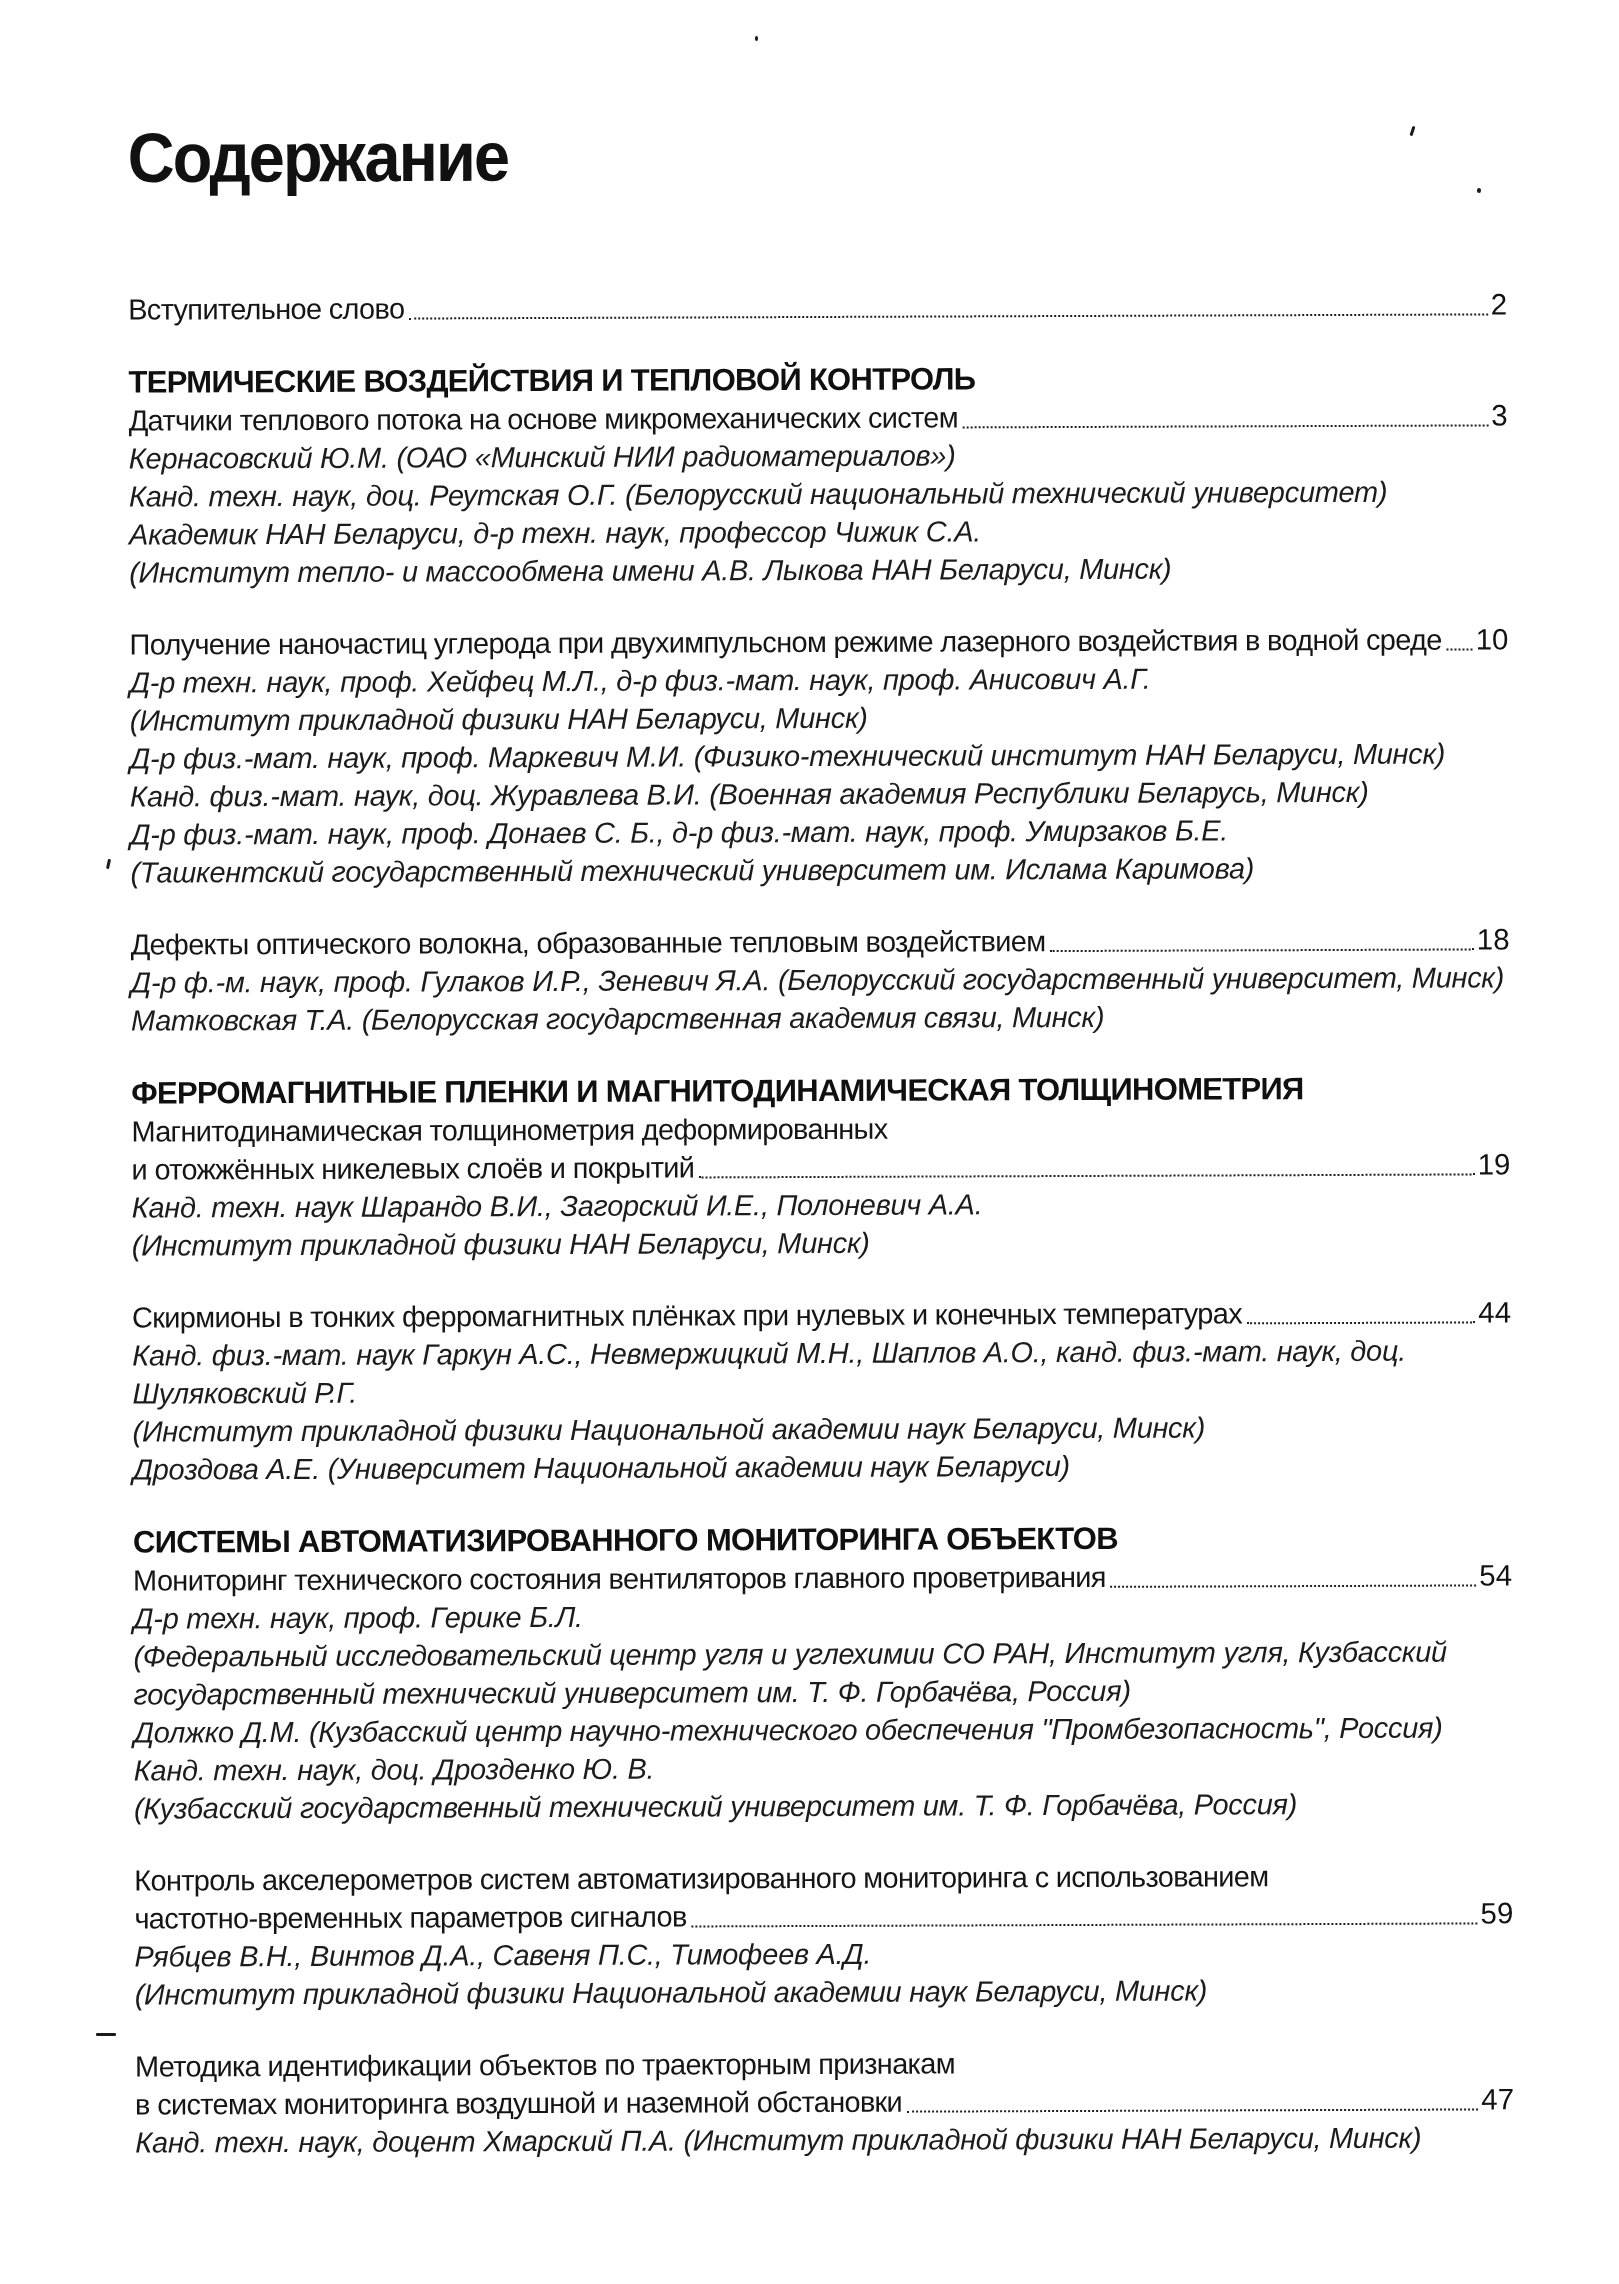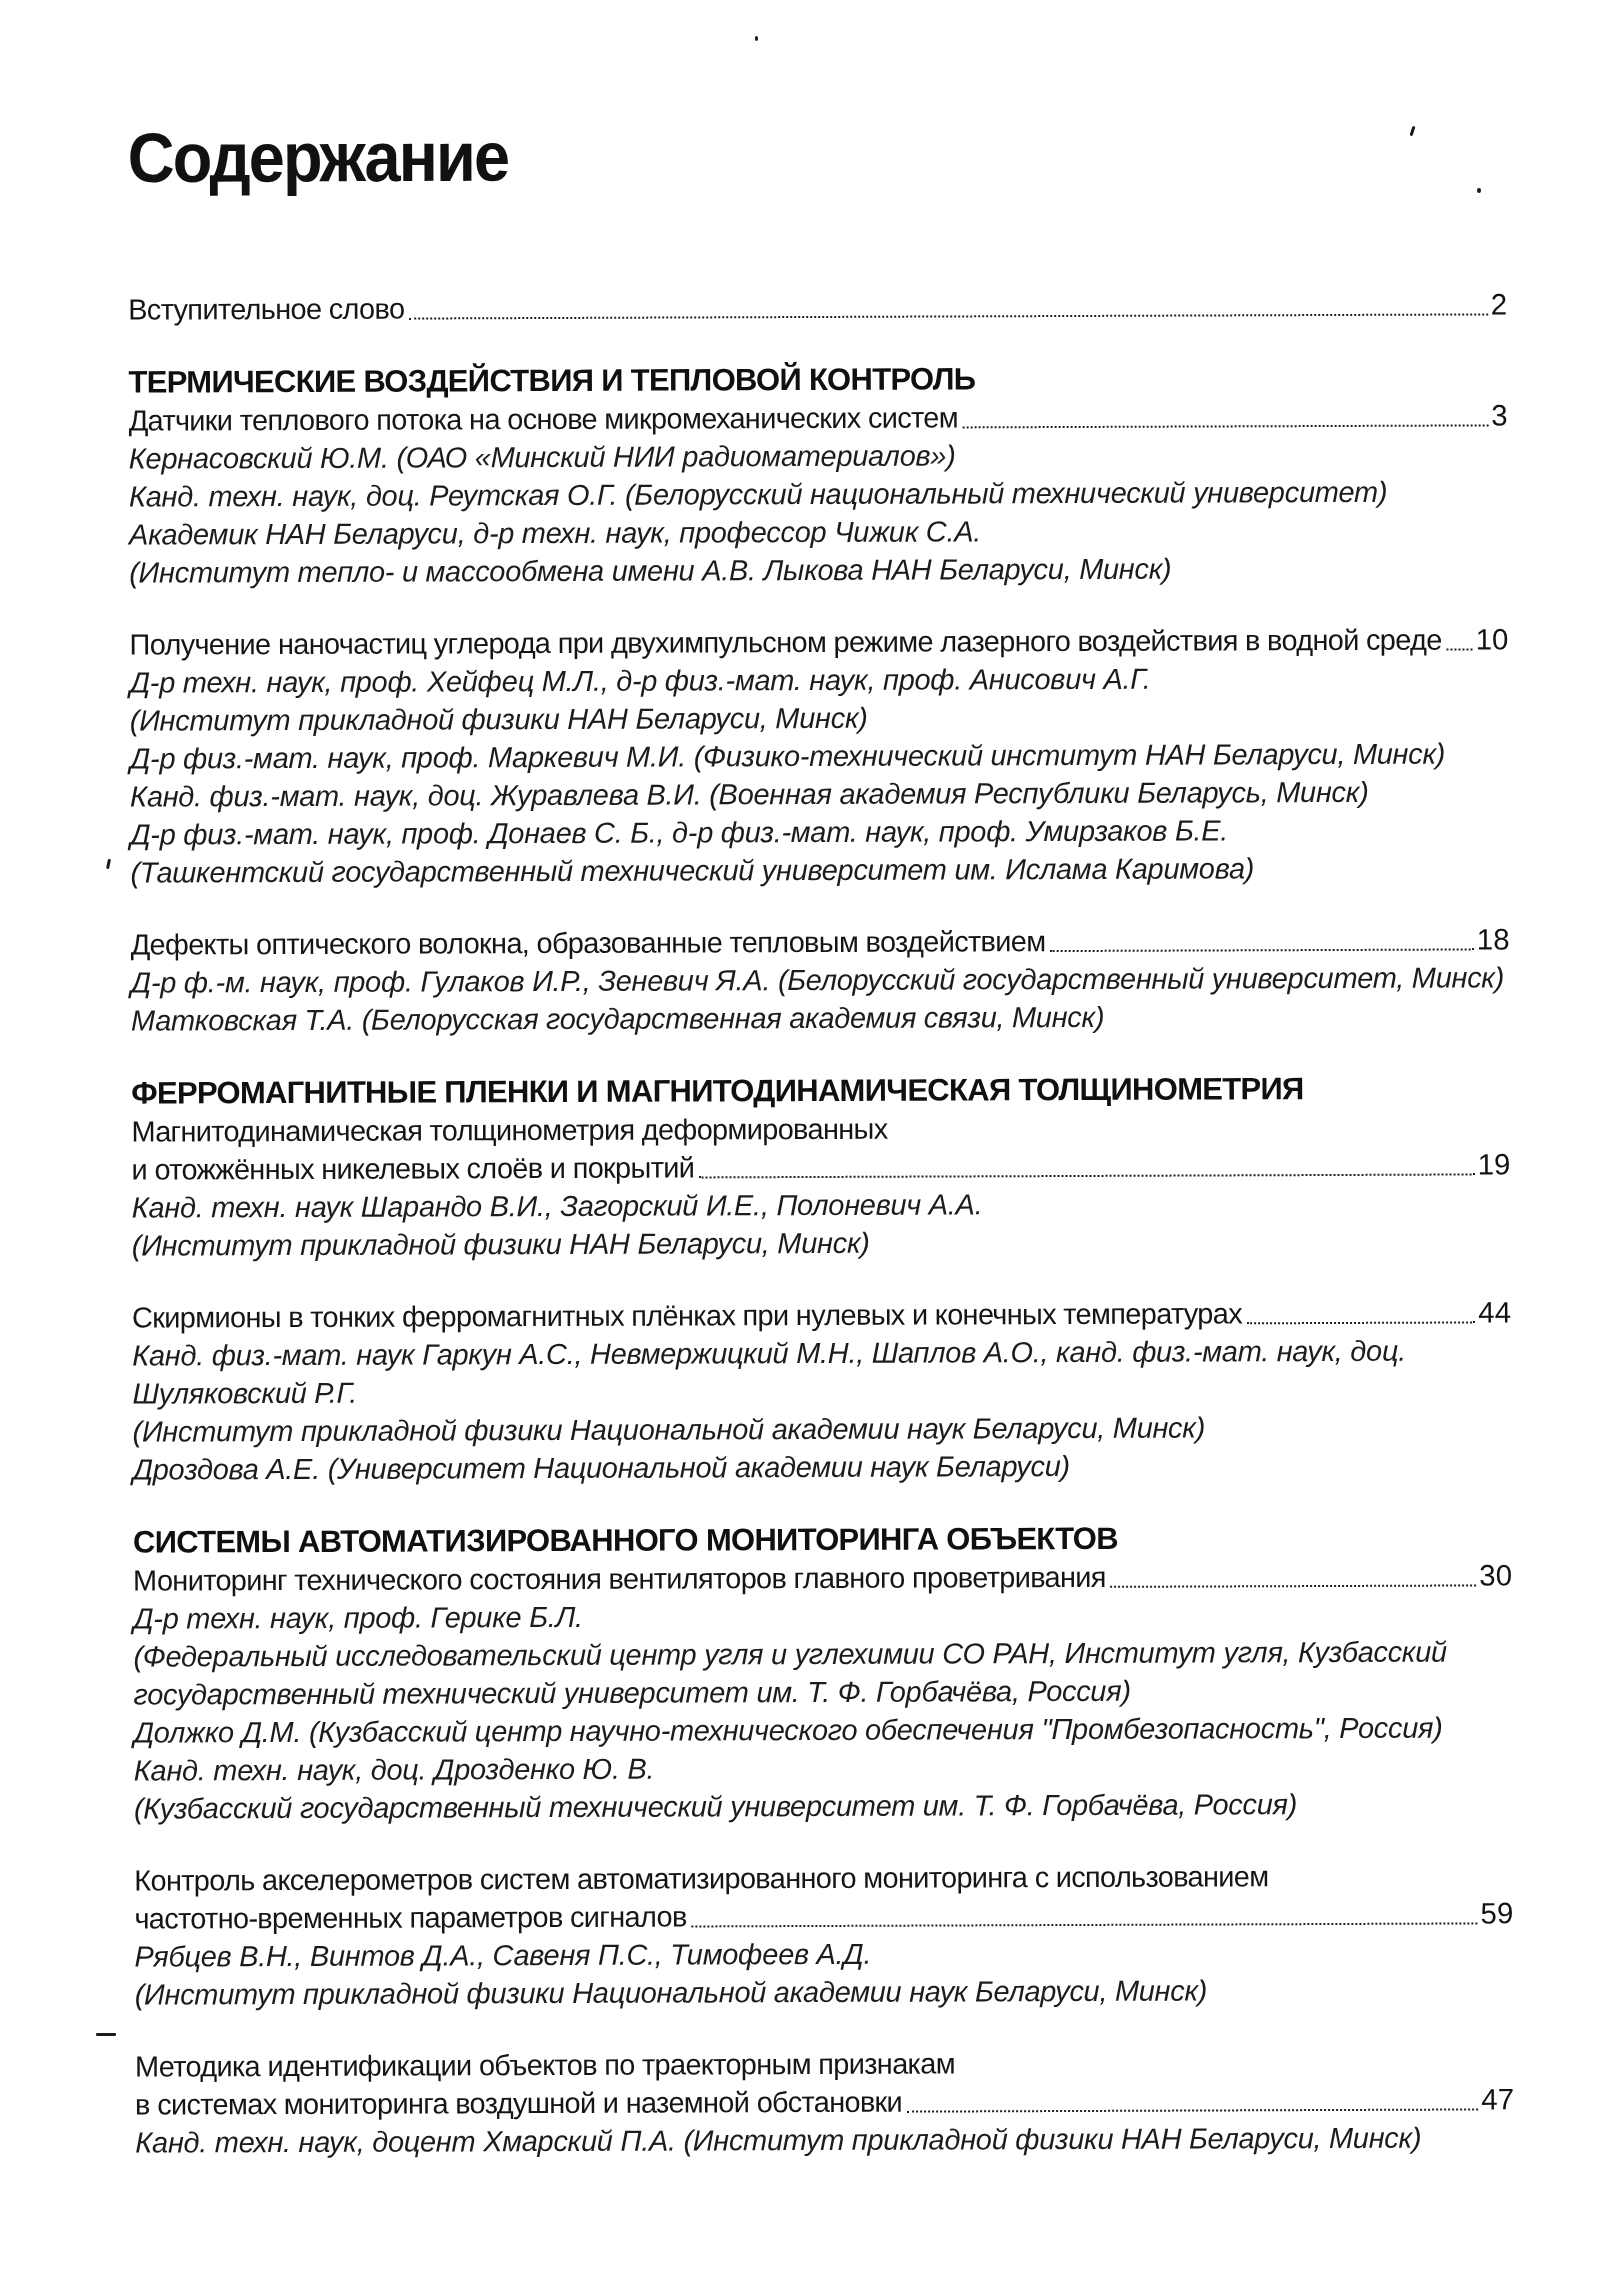--- a/index.html
+++ b/index.html
@@ -124,21 +124,21 @@
     <div class="author">(Институт прикладной физики Национальной академии наук Беларуси, Минск)</div>
     <div class="author">Дроздова А.Е. (Университет Национальной академии наук Беларуси)</div>
   </div>
 
   <h2 class="section-heading">СИСТЕМЫ АВТОМАТИЗИРОВАННОГО МОНИТОРИНГА ОБЪЕКТОВ</h2>
 
   <div class="entry">
     <div class="tline">
       <span class="t">Мониторинг технического состояния вентиляторов главного проветривания</span>
       <span class="leader"></span>
-      <span class="pg">30</span>
+      <span class="pg">54</span>
     </div>
     <div class="author">Д-р техн. наук, проф. Герике Б.Л.</div>
     <div class="author">(Федеральный исследовательский центр угля и углехимии СО РАН, Институт угля, Кузбасский</div>
     <div class="author">государственный технический университет им. Т. Ф. Горбачёва, Россия)</div>
     <div class="author">Должко Д.М. (Кузбасский центр научно-технического обеспечения "Промбезопасность", Россия)</div>
     <div class="author">Канд. техн. наук, доц. Дрозденко Ю. В.</div>
     <div class="author">(Кузбасский государственный технический университет им. Т. Ф. Горбачёва, Россия)</div>
   </div>
 
   <div class="entry">

